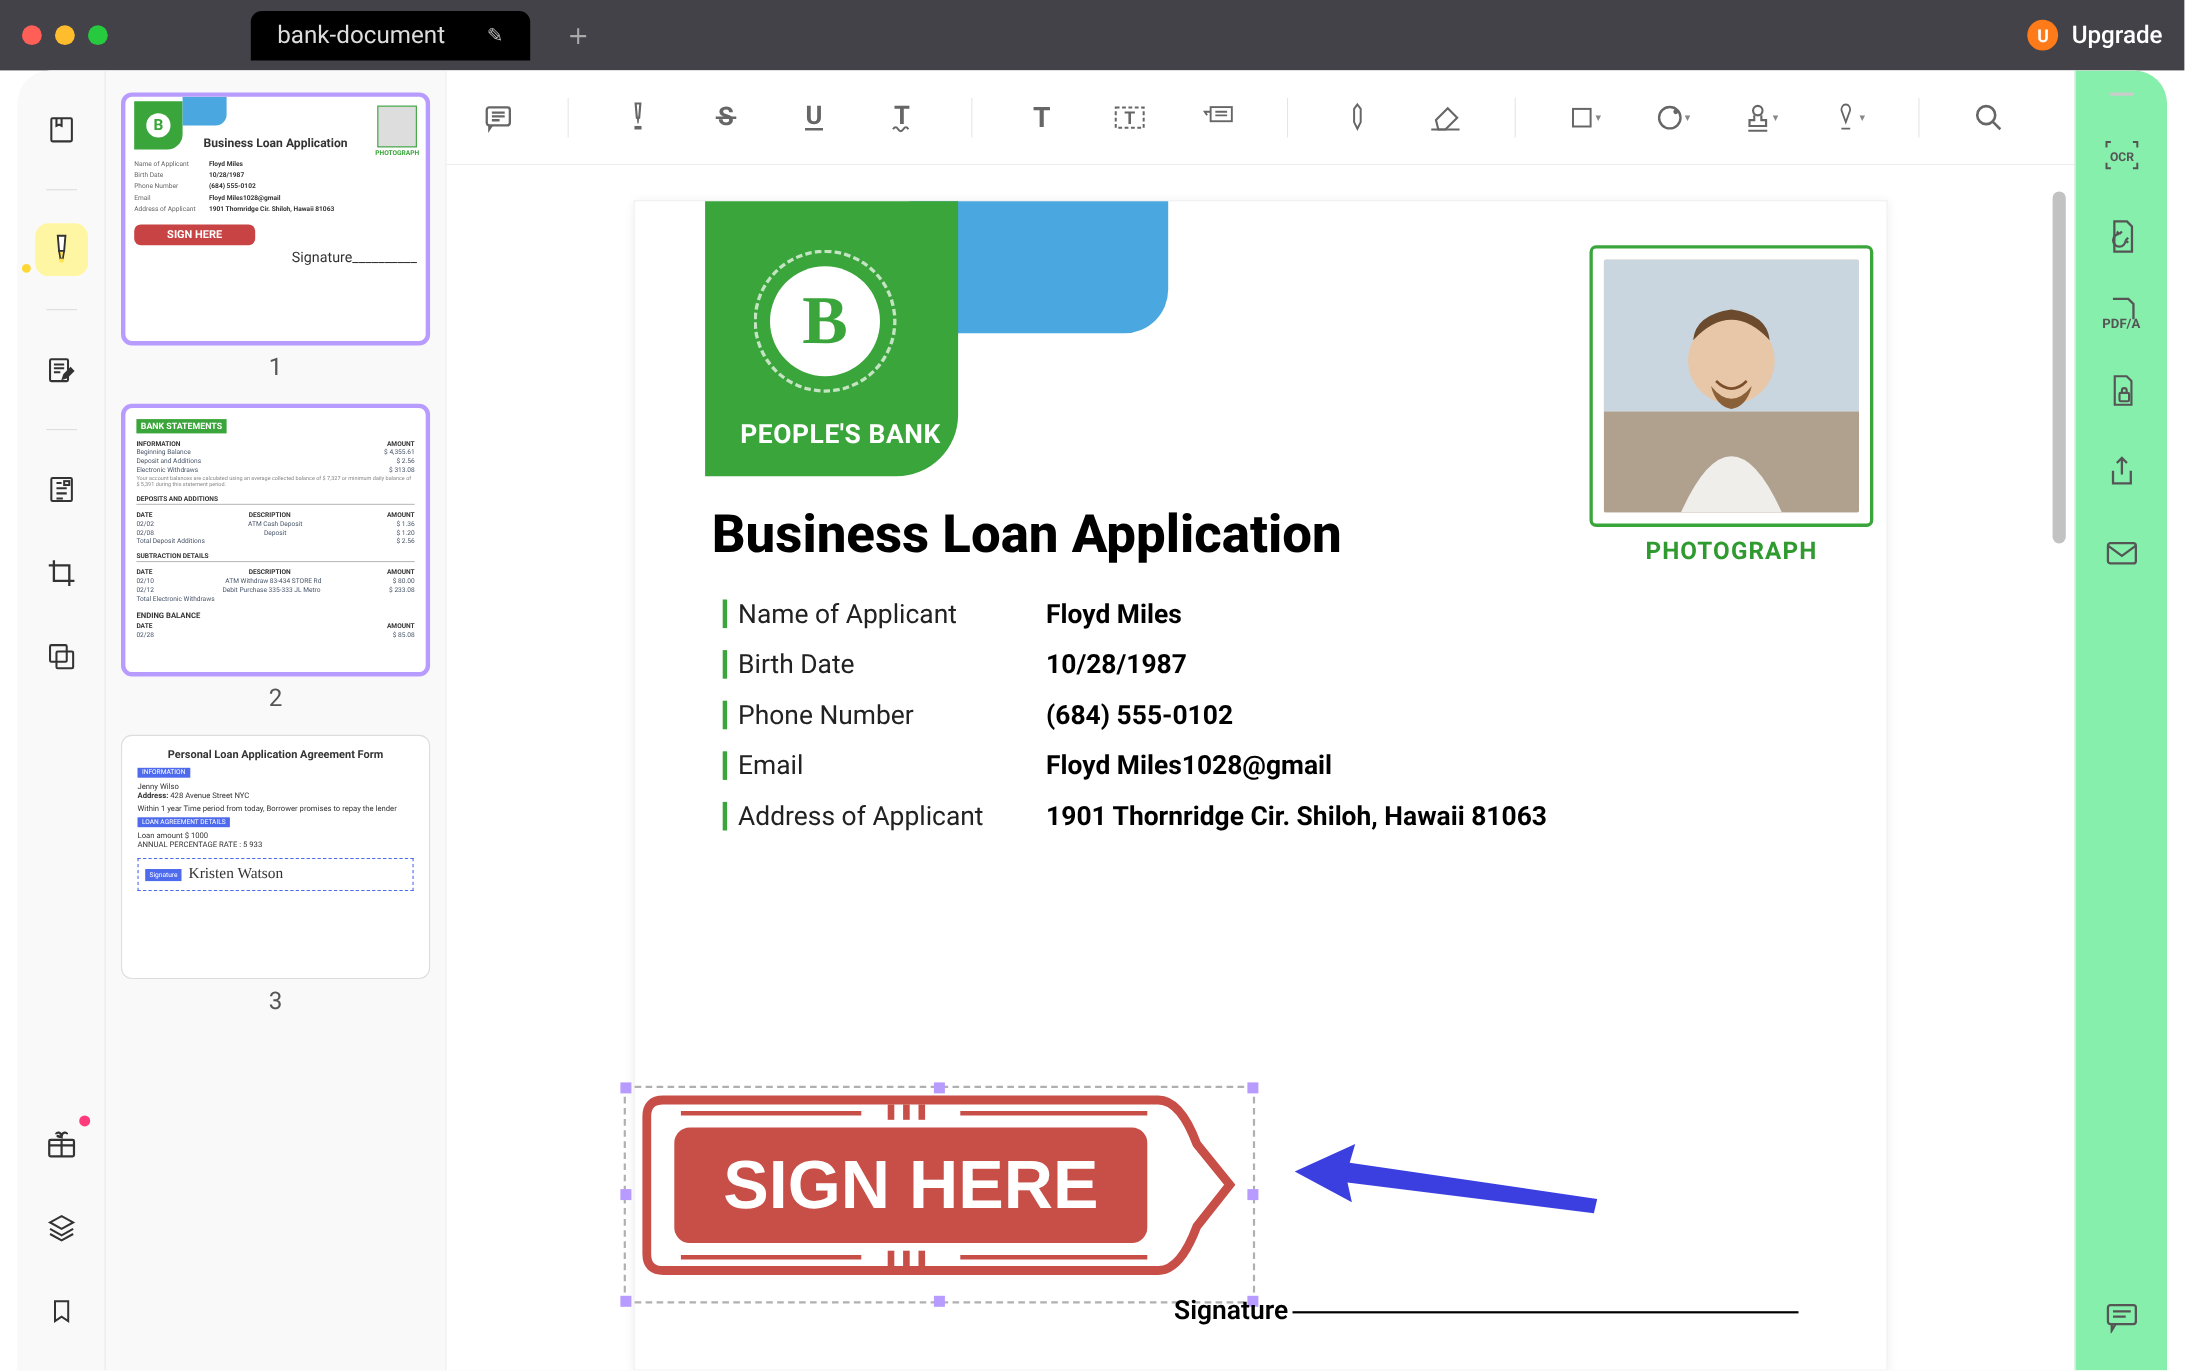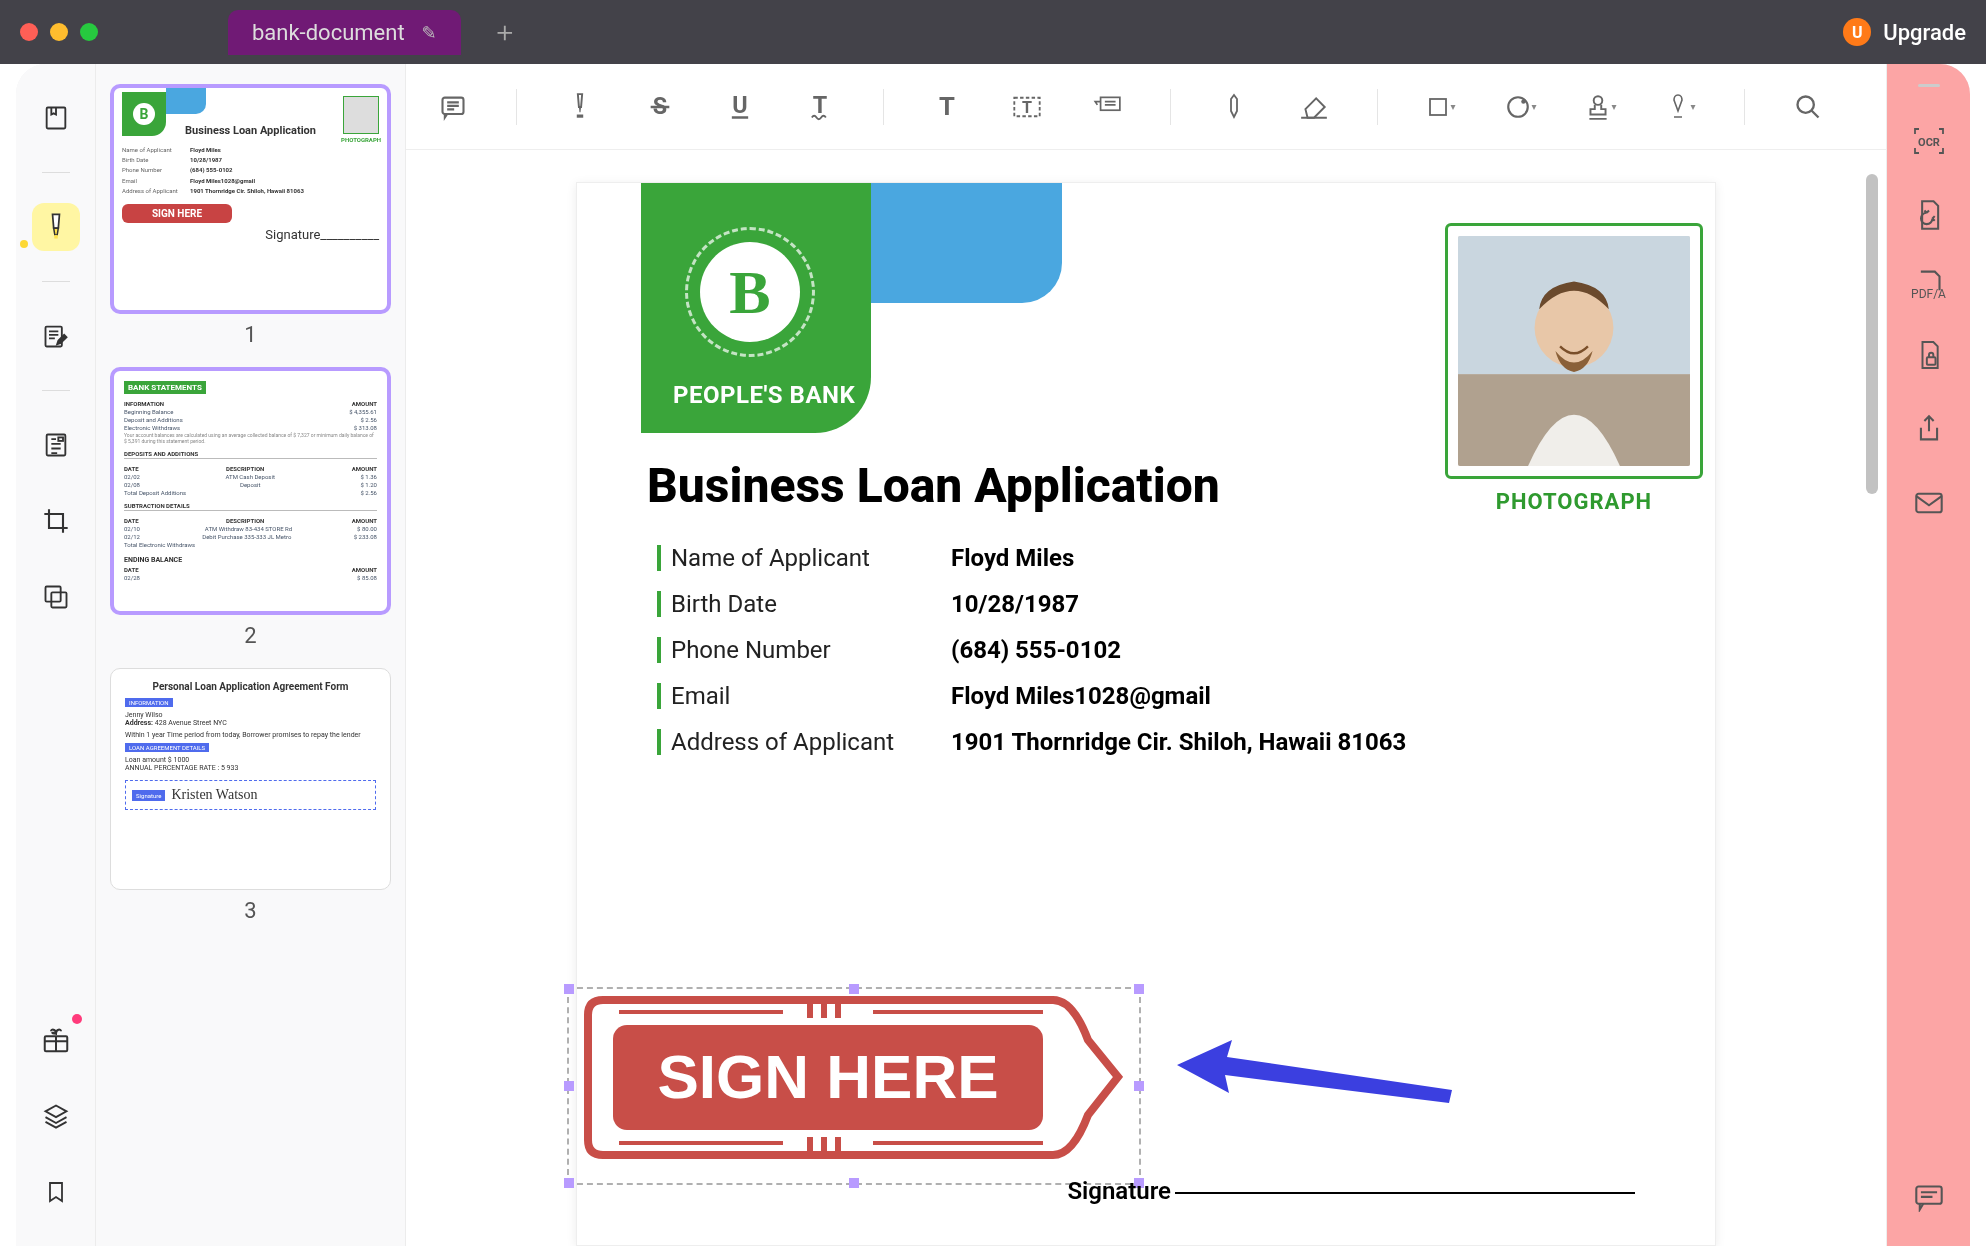--- a/index.html
+++ b/index.html
@@ -5,21 +5,21 @@
 * { box-sizing: border-box; margin: 0; padding: 0; }
 body { font-family: -apple-system, BlinkMacSystemFont, "Segoe UI", Roboto, sans-serif; background: #fff; width: 1986px; height: 1246px; overflow: hidden; }
 
 
 .titlebar { background: #434249; height: 64px; display: flex; align-items: center; padding: 0 20px; }
 .traffic { display:flex; gap:12px; }
 .traffic span { width:18px; height:18px; border-radius:50%; }
 .traffic .red { background:#ff5f56; }
 .traffic .yellow { background:#ffbd2e; }
 .traffic .green { background:#27c93f; }
-.tab { margin-left: 130px; display:flex; align-items:center; gap:17px; color:#ddd; font-size:22px; background:#701a75; padding:10px 24px; border-radius: 10px 10px 0 0; }
+.tab { margin-left: 130px; display:flex; align-items:center; gap:38px; color:#ddd; font-size:22px; background:#000000; padding:10px 24px; border-radius: 10px 10px 0 0; }
 .tab .pencil { color:#bbb; font-size:18px; }
 .newtab { color:#aaa; font-size:28px; margin-left:30px; cursor:pointer; }
 .spacer { flex:1; }
 .upgrade { display:flex; align-items:center; gap:12px; color:#fff; font-size:22px; font-weight:500; }
 .upgrade .u { background:#ff7a18; color:#fff; width:28px; height:28px; border-radius:50%; display:flex; align-items:center; justify-content:center; font-size:16px; font-weight:700; }
 
 
 .shell { display:flex; height: calc(100% - 64px); background:#f3f3f4; border-radius: 30px 30px 0 0; margin: 0 16px; overflow:hidden; }
 .left-rail { width:80px; background:#f9f9fa; border-right:1px solid #ececec; display:flex; flex-direction:column; align-items:center; padding-top:30px; gap:28px; position:relative; }
 .left-rail .tool { width:48px; height:48px; border-radius:12px; display:flex; align-items:center; justify-content:center; font-size:28px; color:#333; cursor:pointer; }
@@ -109,23 +109,23 @@
 .stamp { position:absolute; left:6px; bottom:76px; width:540px; }
 .stamp svg { width:100%; height:auto; }
 
 .arrow { position:absolute; left:600px; bottom:126px; }
 .arrow svg { width:280px; height:80px; }
 
 .sigline-wrap { position:absolute; right:80px; bottom:40px; font-size:24px; font-weight:600; }
 .sigline-wrap .uline { display:inline-block; border-bottom:2px solid #000; width:460px; vertical-align:middle; margin-left:4px; }
 
 
-.right-rail { width:84px; background:#fca5a5; border-left:1px solid #eee; display:flex; flex-direction:column; align-items:center; padding-top:20px; gap:34px; position:relative; }
+.right-rail { width:84px; background:#86efac; border-left:1px solid #eee; display:flex; flex-direction:column; align-items:center; padding-top:20px; gap:34px; position:relative; }
 .right-rail .rico { width:40px; height:40px; color:#555; display:flex; align-items:center; justify-content:center; font-size:22px; cursor:pointer; }
-.right-rail .label-sm { font-size:12px; color:#555; font-weight:400; margin-top:-6px; }
+.right-rail .label-sm { font-size:12px; color:#555; font-weight:700; margin-top:-6px; }
 .right-rail .chat { margin-top:auto; margin-bottom:28px; }
 .right-rail .thin-bar { width:22px; height:3px; background:#ccc; border-radius:2px; }
 </style>
 </head>
 <body>
 
 <div class="titlebar">
   <div class="traffic">
     <span class="red"></span>
     <span class="yellow"></span>

